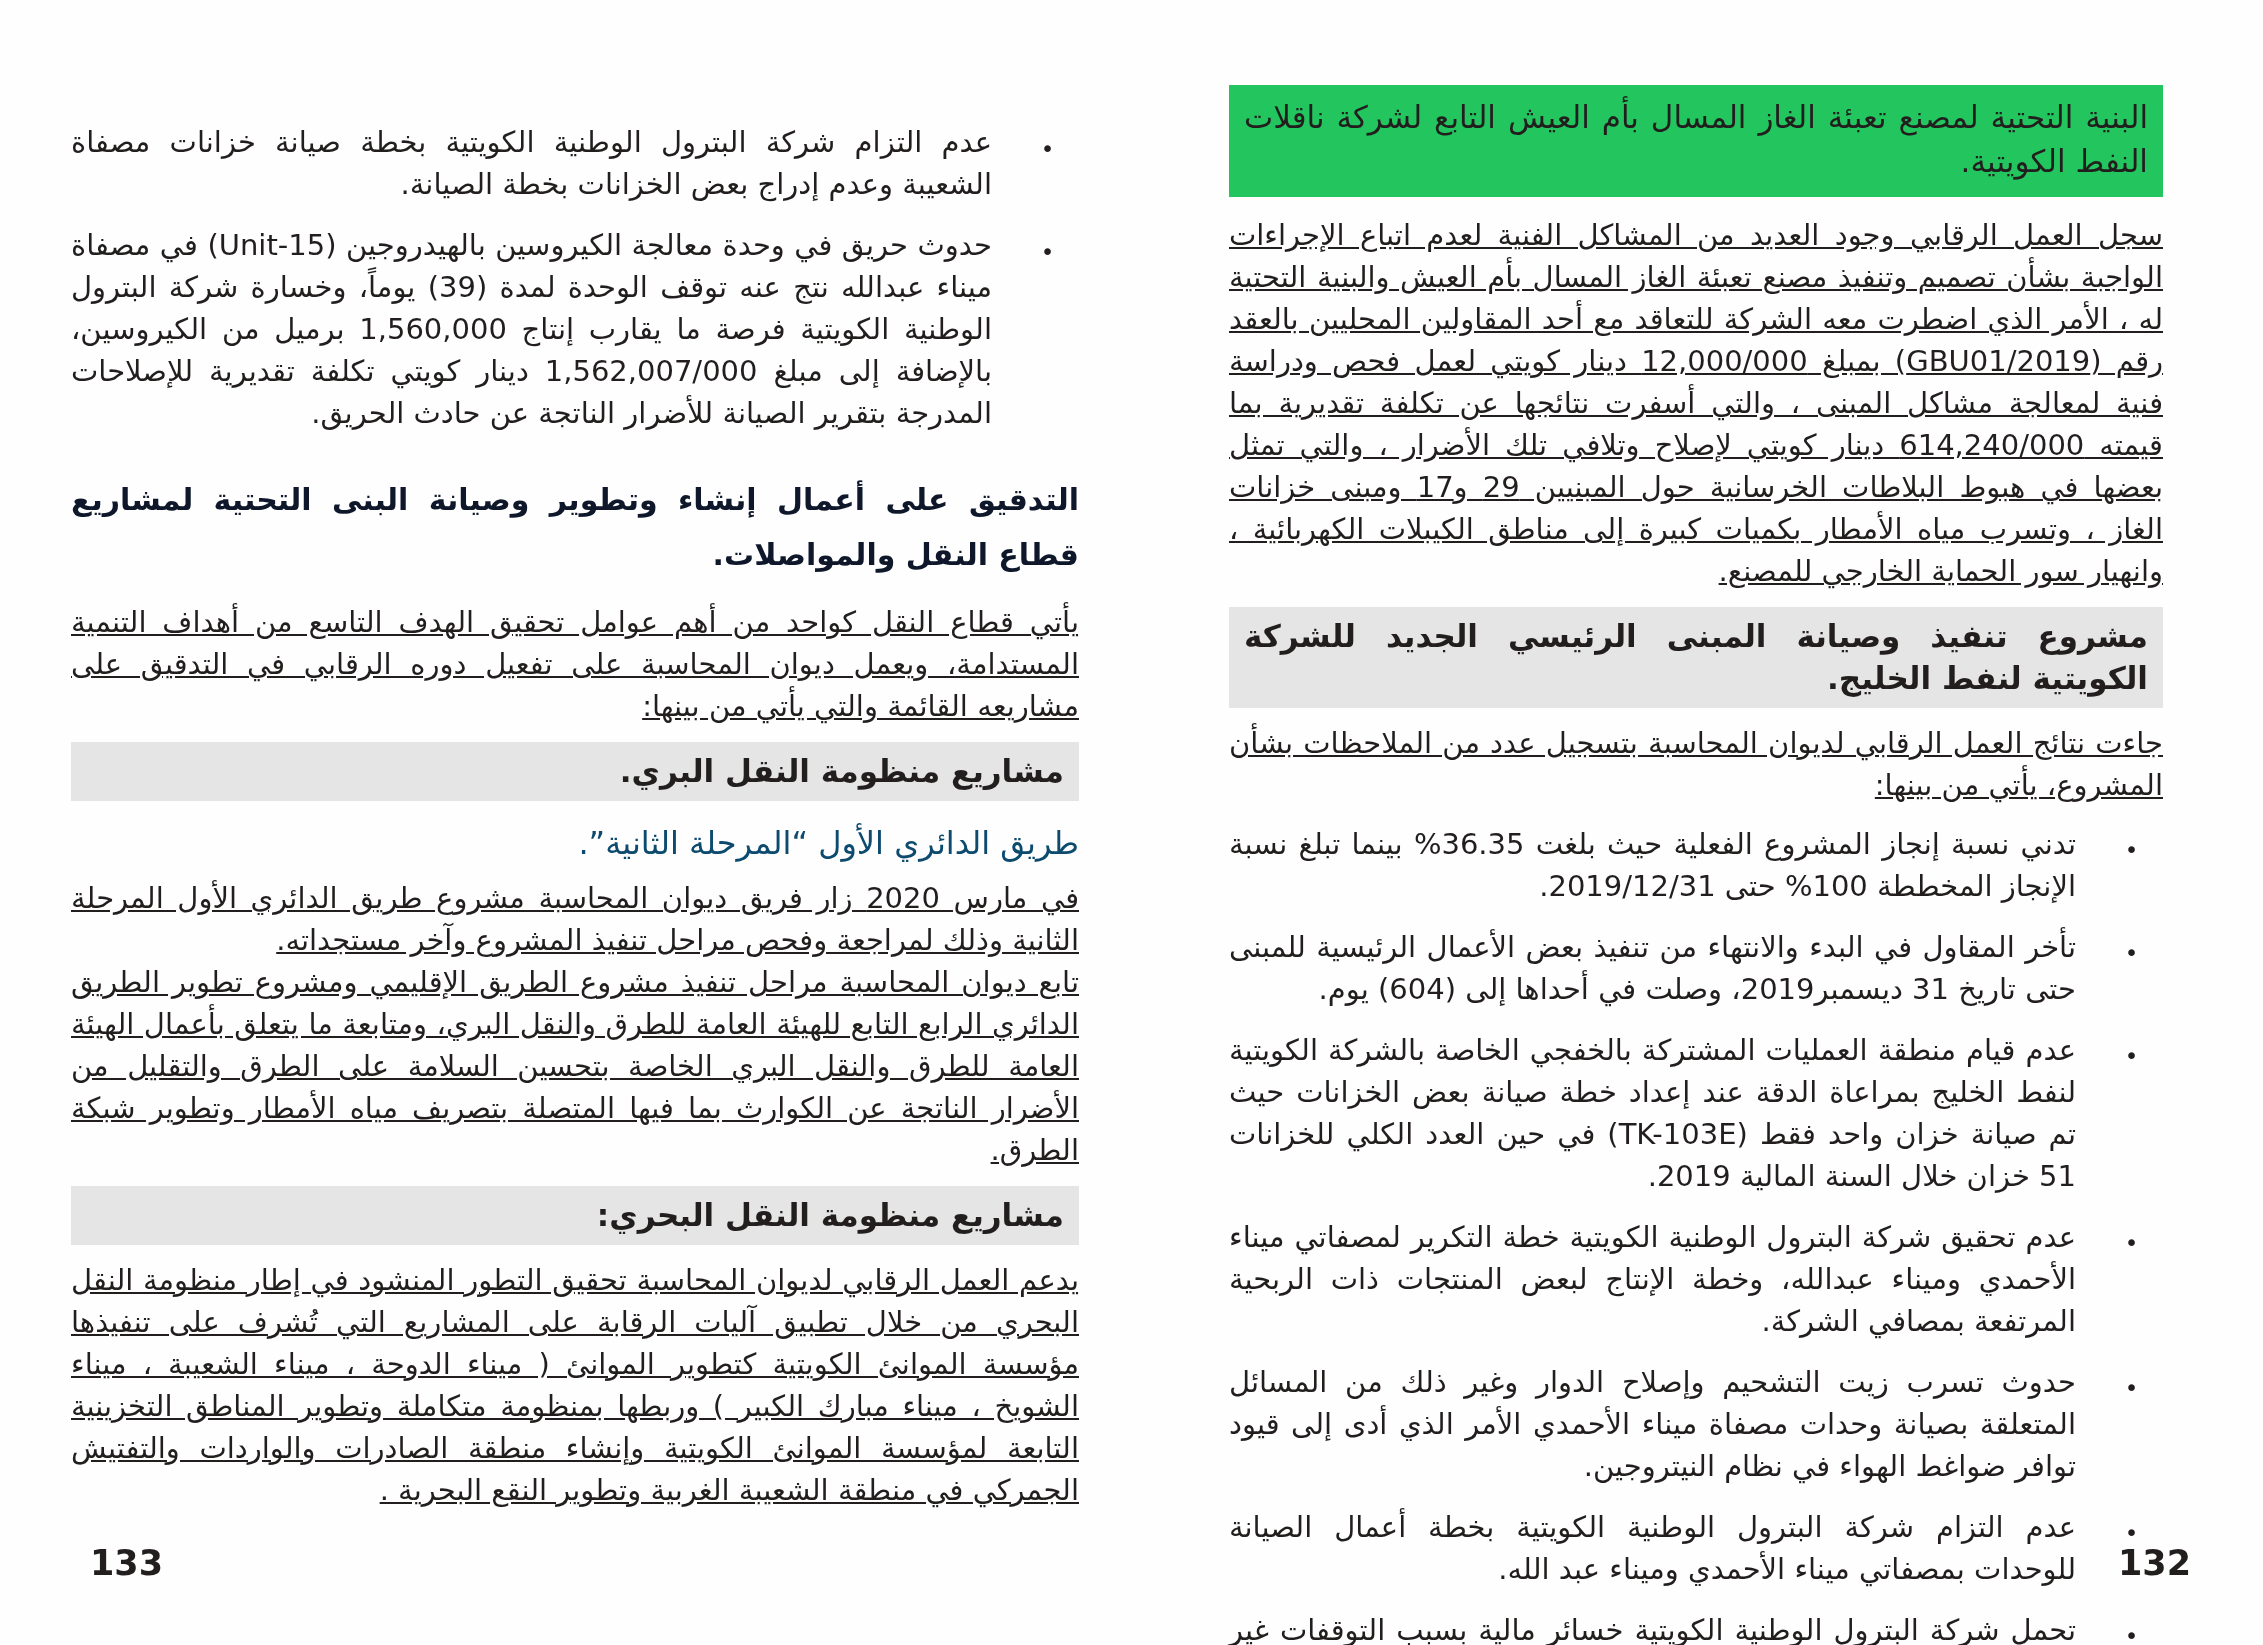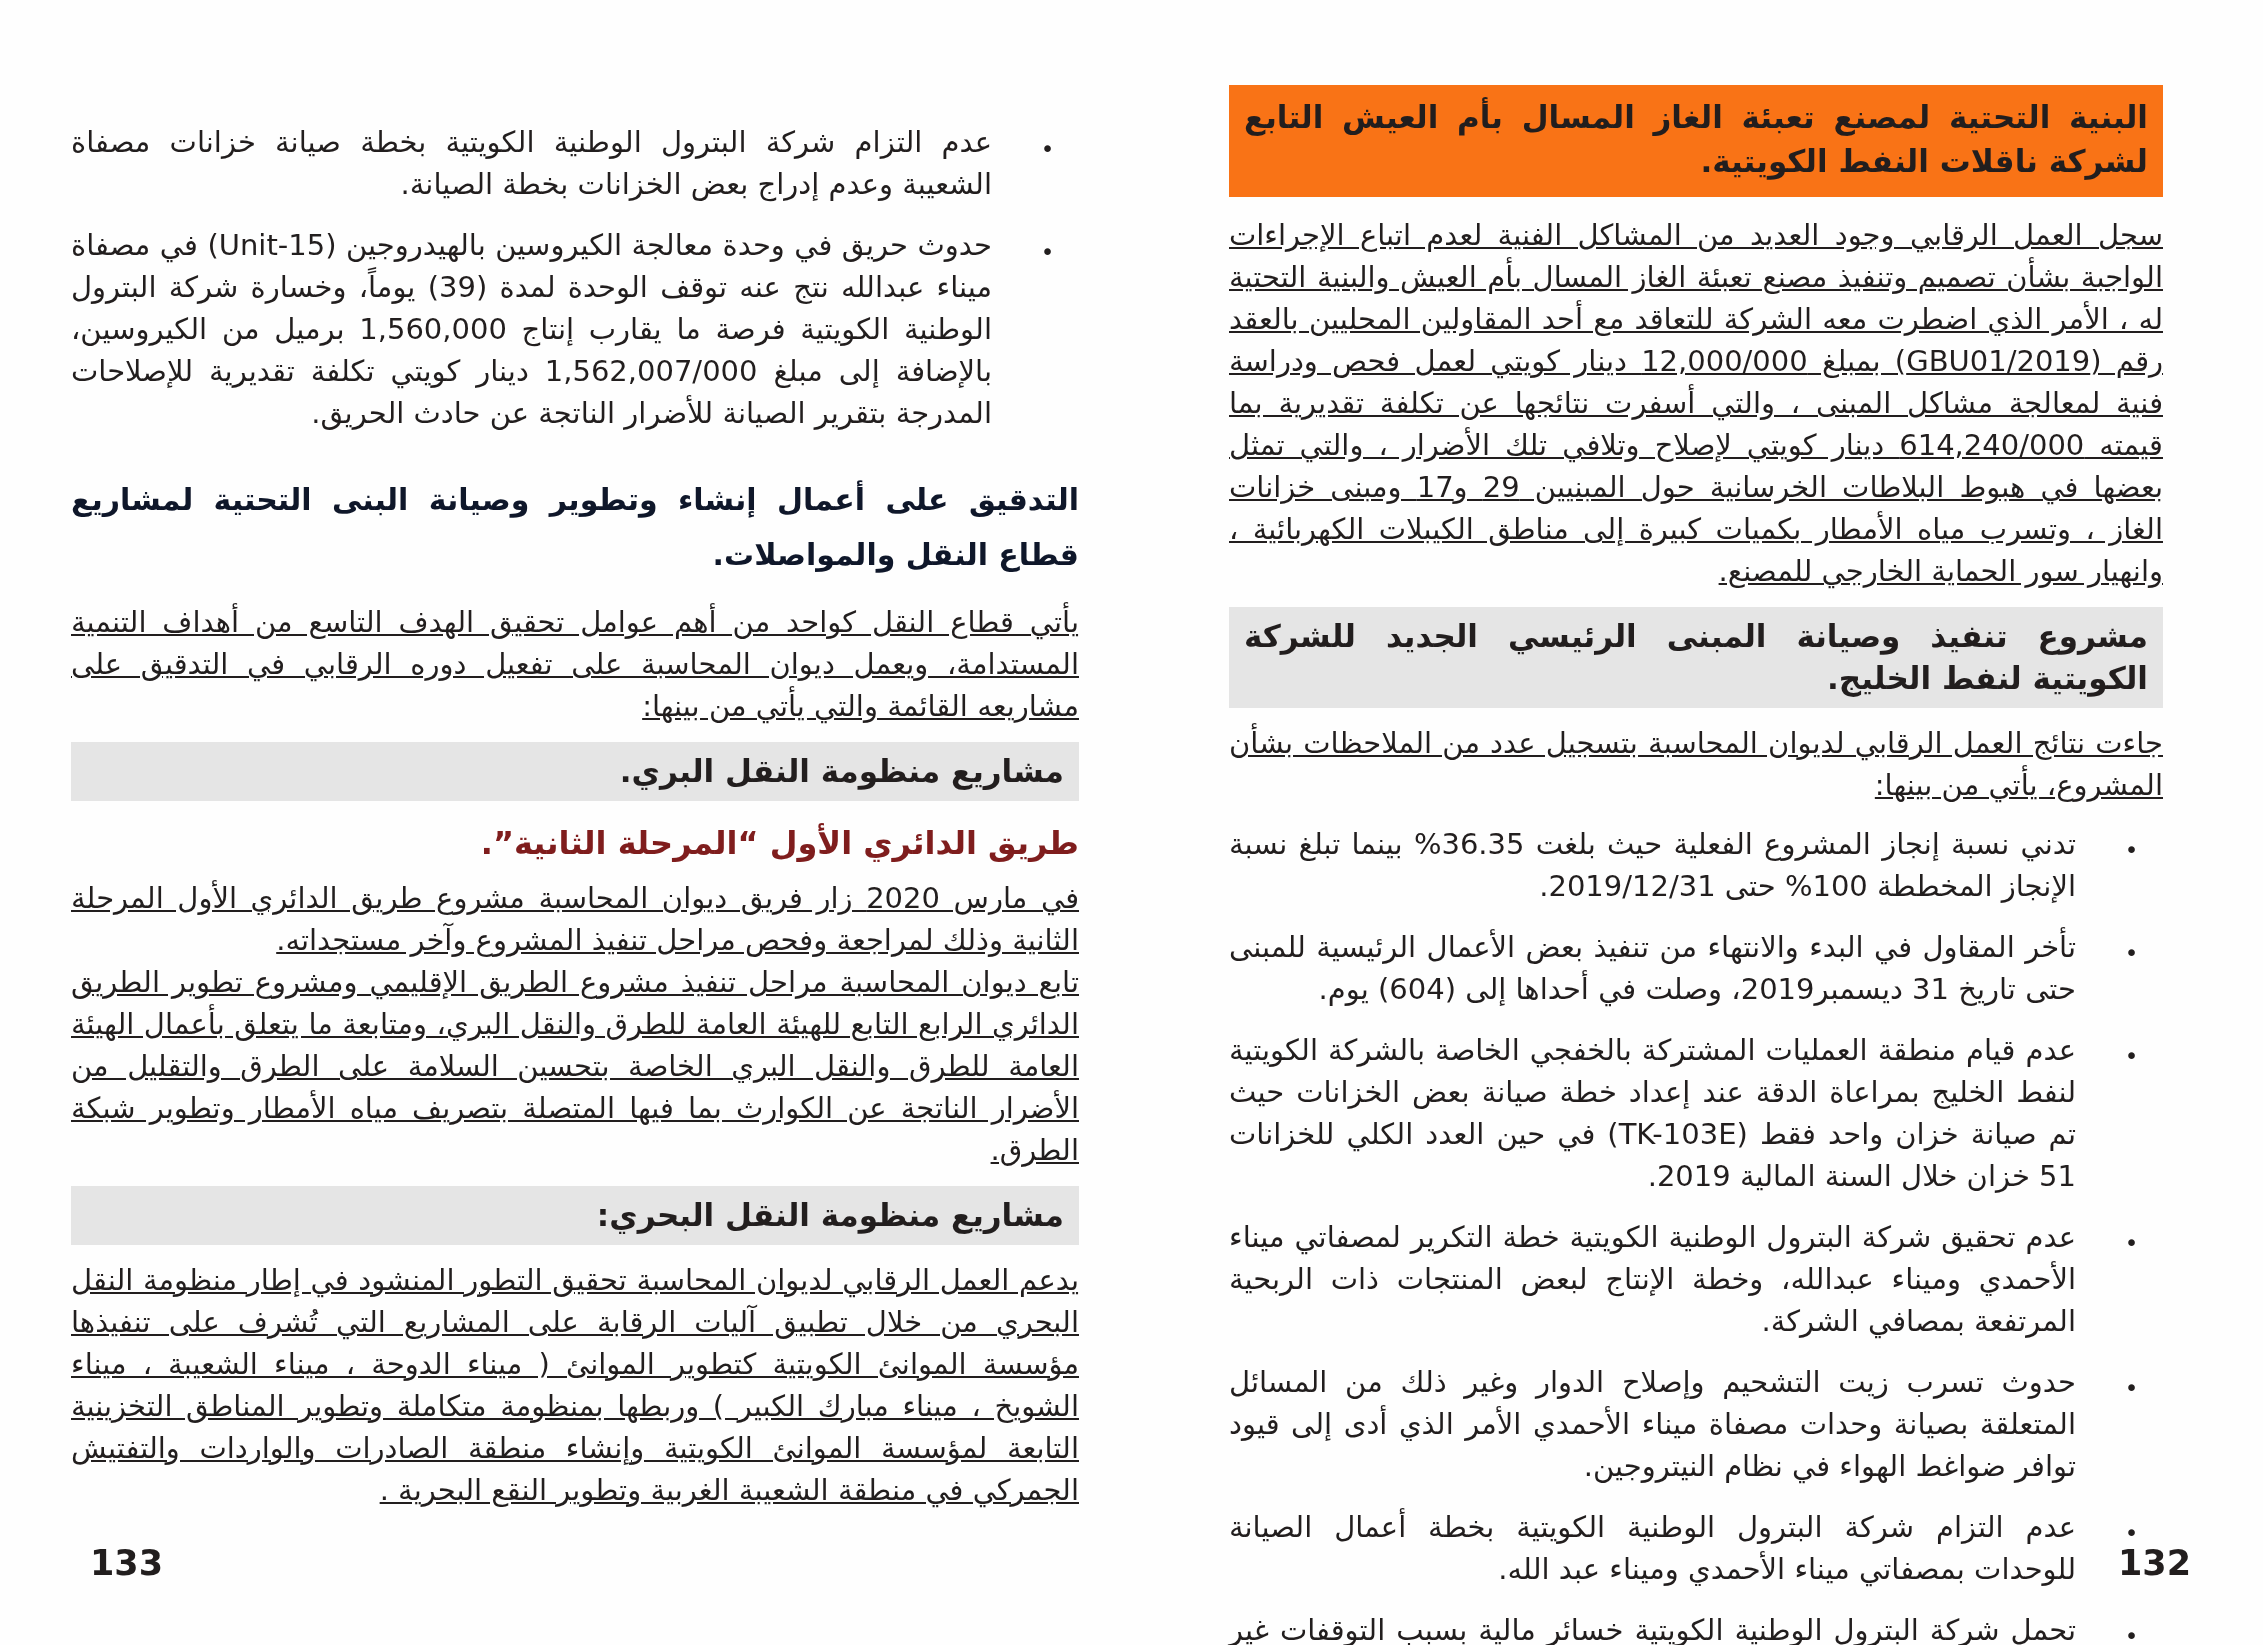--- a/index.html
+++ b/index.html
@@ -20,22 +20,22 @@
     line-height: 42px;
   }
   .page p { margin: 0; }
   .page-left  { top: 121px; right: 1185px; width: 1008px; }
   .page-right { top: 85px;  right: 101px;  width: 934px;  }
 
   .para { margin-bottom: 15px; text-decoration: underline; }
 
   
   .hl-box {
-    background: #f97316;
-    font-weight: bold;
+    background: #22c55e;
+    font-weight: normal;
     font-size: 31px;
     line-height: 44px;
     padding: 10.4px 15px 14px;
     margin-bottom: 17px;
   }
   .hl-bar {
     background: #e5e5e5;
     font-weight: bold;
     font-size: 31px;
     line-height: 42px;
@@ -45,22 +45,22 @@
 
   
   .orange-h1 {
     color: #0f172a;
     font-weight: bold;
     font-size: 30px;
     line-height: 55px;
     margin: 38px 0 19px;
   }
   .orange-h2 {
-    color: #7f1d1d;
-    font-weight: bold;
+    color: #0c4a6e;
+    font-weight: normal;
     font-size: 32px;
     line-height: 42px;
     margin: 21px 0 13.2px;
   }
 
   
   .bullets { margin-top: 17px; }
   .bullet {
     position: relative;
     padding-right: 87px;

